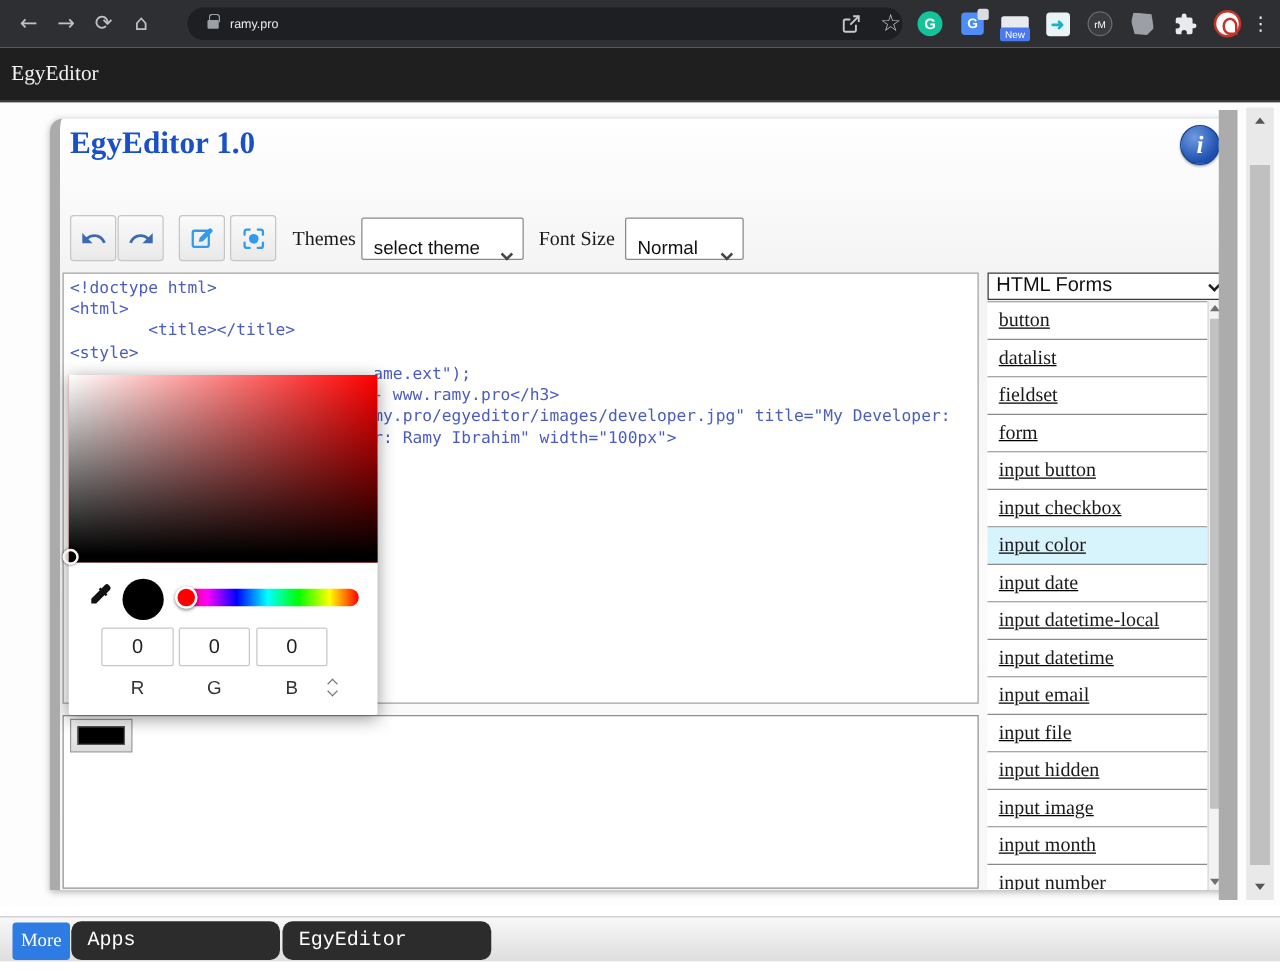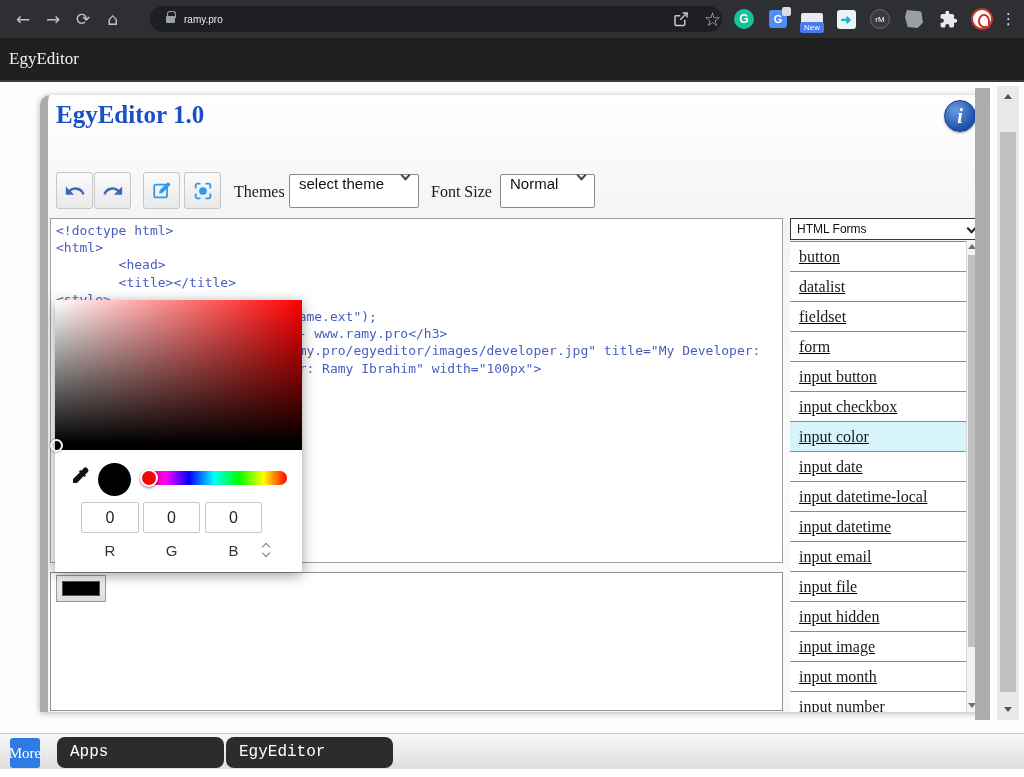--- a/index.html
+++ b/index.html
@@ -70,21 +70,21 @@
           border:1px solid #16408f; color:#fff; display:flex; align-items:center; justify-content:center;
           font-family:"Liberation Serif", serif; font-style:italic; font-weight:bold; font-size:20px;
           box-shadow:0 1px 2px rgba(0,0,0,.4); }
 
   .tbtn { position:absolute; top:77px; width:37px; height:37px; border:1px solid #c6c6c6;
           border-radius:3px; background:linear-gradient(#fafafa,#e9e9e9);
           display:flex; align-items:center; justify-content:center; }
   .tlabel { position:absolute; top:88px; font-size:16px; color:#1a1a1a;
             font-family:"Liberation Serif", serif; }
   .selectbox { position:absolute; top:79px; height:34px; border:1px solid #8a8a8a; border-radius:2px;
-               background:#fff; display:flex; align-items:flex-start; justify-content:space-between;
+               background:#fff; display:flex; align-items:flex-end; justify-content:space-between;
                font-size:15px; color:#111; padding:0 9px; }
   .chev { width:7px; height:7px; border-right:2px solid #444; border-bottom:2px solid #444;
           transform:rotate(45deg); margin:-3px 0 0 10px; flex:none; }
 
   .editor { position:absolute; left:2px; top:123px; width:733px; height:345px; background:#fff;
             border:1px solid #a0a0a0; overflow:hidden; padding:3px 0 0 5px; }
   .code-line { white-space:pre; font-family:"DejaVu Sans Mono","Liberation Mono",monospace;
                font-size:13px; line-height:17.2px; color:#4a5dbe; }
 
   .output { position:absolute; left:2px; top:477px; width:733px; height:139px; background:#fff;
@@ -116,21 +116,21 @@
   .fmt-switch { position:absolute; left:204px; top:241px; width:14px; height:18px; display:flex;
                 flex-direction:column; align-items:center; justify-content:center; gap:2px; }
   .fmt-switch .c1 { width:6px;height:6px;border-right:1.6px solid #777;border-bottom:1.6px solid #777;
                 transform:rotate(-135deg); }
   .fmt-switch .c2 { width:6px;height:6px;border-right:1.6px solid #777;border-bottom:1.6px solid #777;
                 transform:rotate(45deg); margin-top:-2px; }
 
   
   .side-select { position:absolute; left:742px; top:123px; width:192px; height:22px;
                  border:1px solid #3a3a3a; background:#fff; display:flex; align-items:center;
-                 justify-content:space-between; font-size:12px; color:#111; padding:0 6px; }
+                 justify-content:space-between; font-size:16px; color:#111; padding:0 6px; }
   .side-select .chev { border-color:#222; margin-top:-2px; }
   .side-list { position:absolute; left:742px; top:146px; width:176px;
                border-top:1px solid #8a8a8a; background:#fff;text-decoration:underline; }
   .side-item { height:30px; line-height:29px; padding-left:9px; font-size:16px; color:#1a1a1a;
                font-family:"Liberation Serif", serif; border-bottom:1px solid #8a8a8a;
                background:#fff; }
   .side-item.selected { background:#d7f3fc; }
   .side-scroll { position:absolute; left:918px; top:146px; width:10px; height:471px;
                  background:#f3f3f3; border-left:1px solid #d8d8d8; }
   .side-scroll .thumb { position:absolute; left:1px; top:14px; width:8px; height:392px; background:#c2c2c2; }
@@ -142,21 +142,21 @@
   
   .page-scroll { position:absolute; left:975px; top:6px; width:15px; height:632px; background:#acacac; }
   .win-scroll { position:absolute; left:997px; top:4px; width:22px; height:634px; background:#e9e9e9; }
   .win-scroll .thumb { position:absolute; left:3px; top:46px; width:16px; height:560px; background:#c0c0c0; }
   .win-scroll .tri-up { left:7px; top:8px; border-bottom-color:#555; }
   .win-scroll .tri-dn { left:7px; bottom:8px; border-top-color:#555; }
 
   
   .taskbar { position:absolute; left:0; top:733px; width:1024px; height:36px;
              background:linear-gradient(#f8f8f8,#dedede); border-top:1px solid #c9c9c9; }
-  .more-btn { position:absolute; left:10px; top:4px; width:30px; height:30px; background:#2f7be4;
+  .more-btn { position:absolute; left:10px; top:4px; width:46px; height:30px; background:#2f7be4;
               border-radius:3px; color:#fff; font-family:"Liberation Serif", serif; font-size:15px;
               display:flex; align-items:center; justify-content:center; }
   .task-btn { position:absolute; top:3px; width:167px; height:31px; background:#2c2c2c;
               border-radius:8px; color:#fff; font-family:Liberation Mono, monospace; font-size:16px;
               line-height:31px; padding-left:13px; }
 </style>
 </head>
 <body>
 
 <div id="page">
@@ -256,21 +256,20 @@
       </div>
       <div class="tlabel" style="left:383px">Font Size</div>
       <div class="selectbox" style="left:452px; width:95px">
         <span>Normal</span>
         <span class="chev"></span>
       </div>
 
       <div class="editor">
           <div class="code-line">&lt;!doctype html&gt;</div>
           <div class="code-line">&lt;html&gt;</div>
-          <div class="code-line">        &lt;head&gt;</div>
           <div class="code-line">        &lt;title&gt;&lt;/title&gt;</div>
           <div class="code-line">&lt;style&gt;</div>
           <div class="code-line"></div>
           <div class="code-line">                               ame.ext");</div>
           <div class="code-line"></div>
           <div class="code-line"></div>
           <div class="code-line"></div>
           <div class="code-line"></div>
           <div class="code-line">                               - www.ramy.pro&lt;/h3&gt;</div>
           <div class="code-line"></div>

